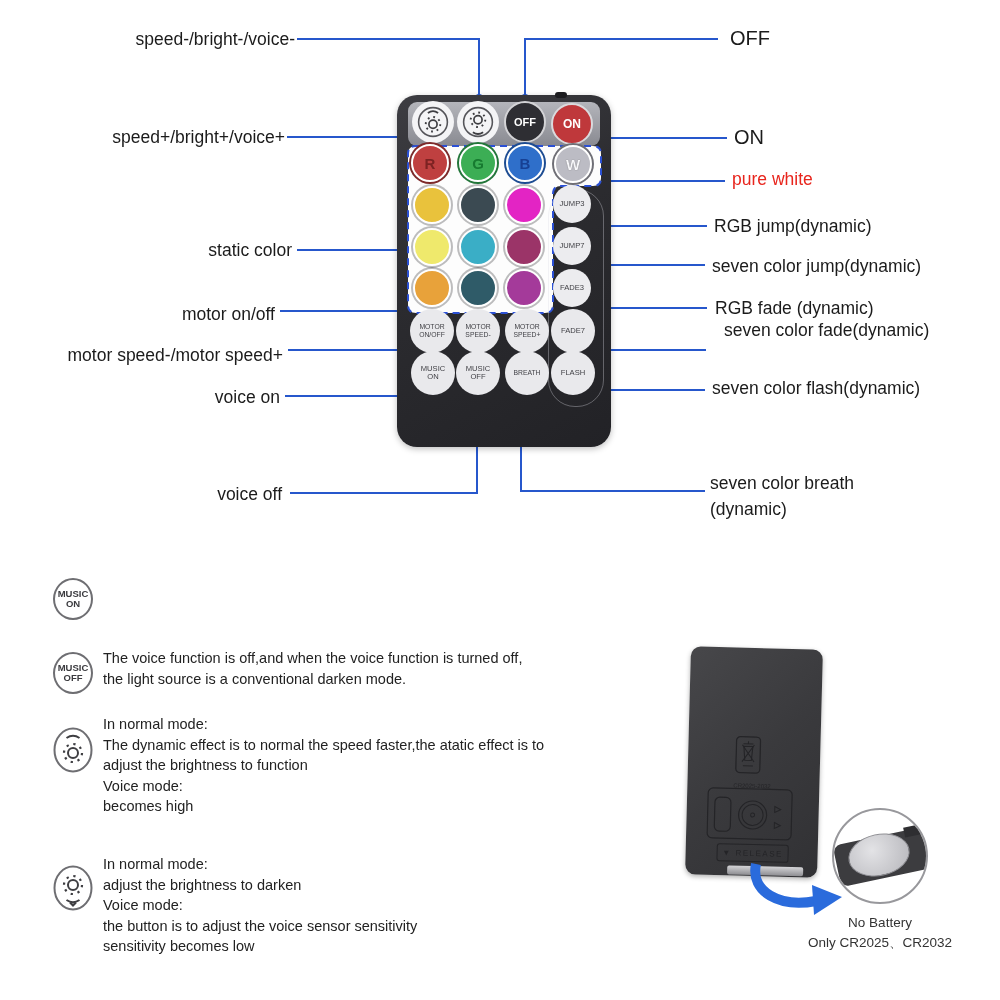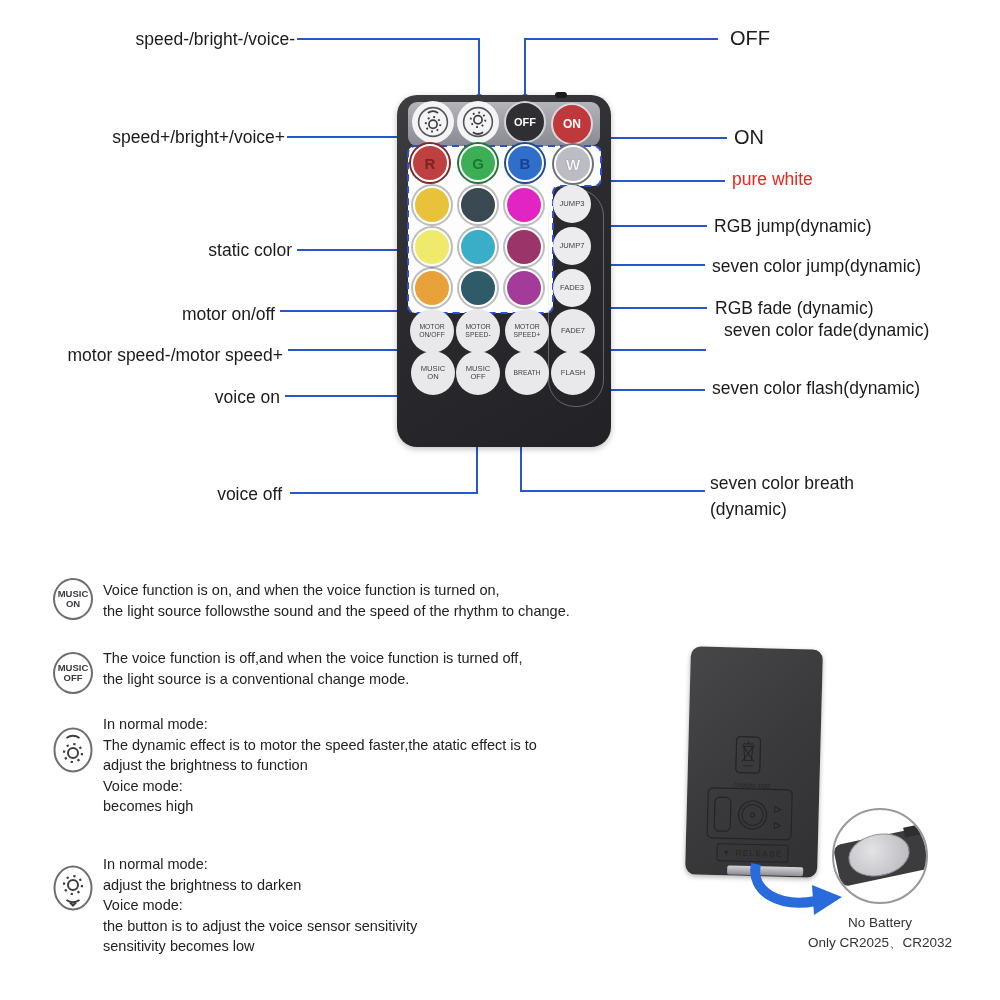--- a/index.html
+++ b/index.html
@@ -200,45 +200,41 @@
     </div>
     <div class="btn" style="left:154px;top:256px;width:44px;height:44px;background:#e9e9ec;">
       <span class="btn-txt btn-txt-lg">FLASH</span>
     </div>
   </div>
 
   <div class="note-icon-circle" style="left:53px;top:578px;width:36px;height:38px;">
     <span class="music-ic-txt">MUSIC</span>
     <span class="music-ic-txt">ON</span>
   </div>
-  <div class="note-text" style="left:103px;top:580px;">
-    <div>Voice function is on, and when the voice function is turned on,</div>
-    <div>the light source followsthe sound and the speed of the rhythm to change.</div>
-  </div>
 
   <div class="note-icon-circle" style="left:53px;top:652px;width:36px;height:38px;">
     <span class="music-ic-txt">MUSIC</span>
     <span class="music-ic-txt">OFF</span>
   </div>
   <div class="note-text" style="left:103px;top:648px;">
     <div>The voice function is off,and when the voice function is turned off,</div>
-    <div>the light source is a conventional change mode.</div>
+    <div>the light source is a conventional darken mode.</div>
   </div>
 
   <div class="sunwrap" style="left:53px;top:727px;width:40px;height:46px;">
     <svg width="40" height="46" viewBox="0 0 40 46">
       <ellipse cx="20" cy="23" rx="18.5" ry="21.5" fill="none" stroke="#6e6e72" stroke-width="2"></ellipse>
       <path d="M13.5 11 Q20 6.5 26.5 11" fill="none" stroke="#3e3e42" stroke-width="2"></path>
       <circle cx="20" cy="26" r="5" fill="none" stroke="#3e3e42" stroke-width="2"></circle>
       <circle cx="20" cy="26" r="9" fill="none" stroke="#3e3e42" stroke-width="2.2" stroke-dasharray="2.3 4.77"></circle>
     </svg>
   </div>
   <div class="note-text" style="left:103px;top:714px;">
     <div>In normal mode:</div>
-    <div>The dynamic effect is to motor the speed faster,the atatic effect is to</div>
+    <div>The dynamic effect is to normal the speed faster,the atatic effect is to</div>
     <div>adjust the brightness to function</div>
     <div>Voice mode:</div>
     <div>becomes high</div>
   </div>
 
   <div class="sunwrap" style="left:53px;top:865px;width:40px;height:46px;">
     <svg width="40" height="46" viewBox="0 0 40 46">
       <ellipse cx="20" cy="23" rx="18.5" ry="21.5" fill="none" stroke="#6e6e72" stroke-width="2"></ellipse>
       <path d="M13.5 35 Q20 39.5 26.5 35 M17 37.5 L20 40.5 L23 37.5" fill="none" stroke="#3e3e42" stroke-width="2"></path>
       <circle cx="20" cy="20" r="5" fill="none" stroke="#3e3e42" stroke-width="2"></circle>

